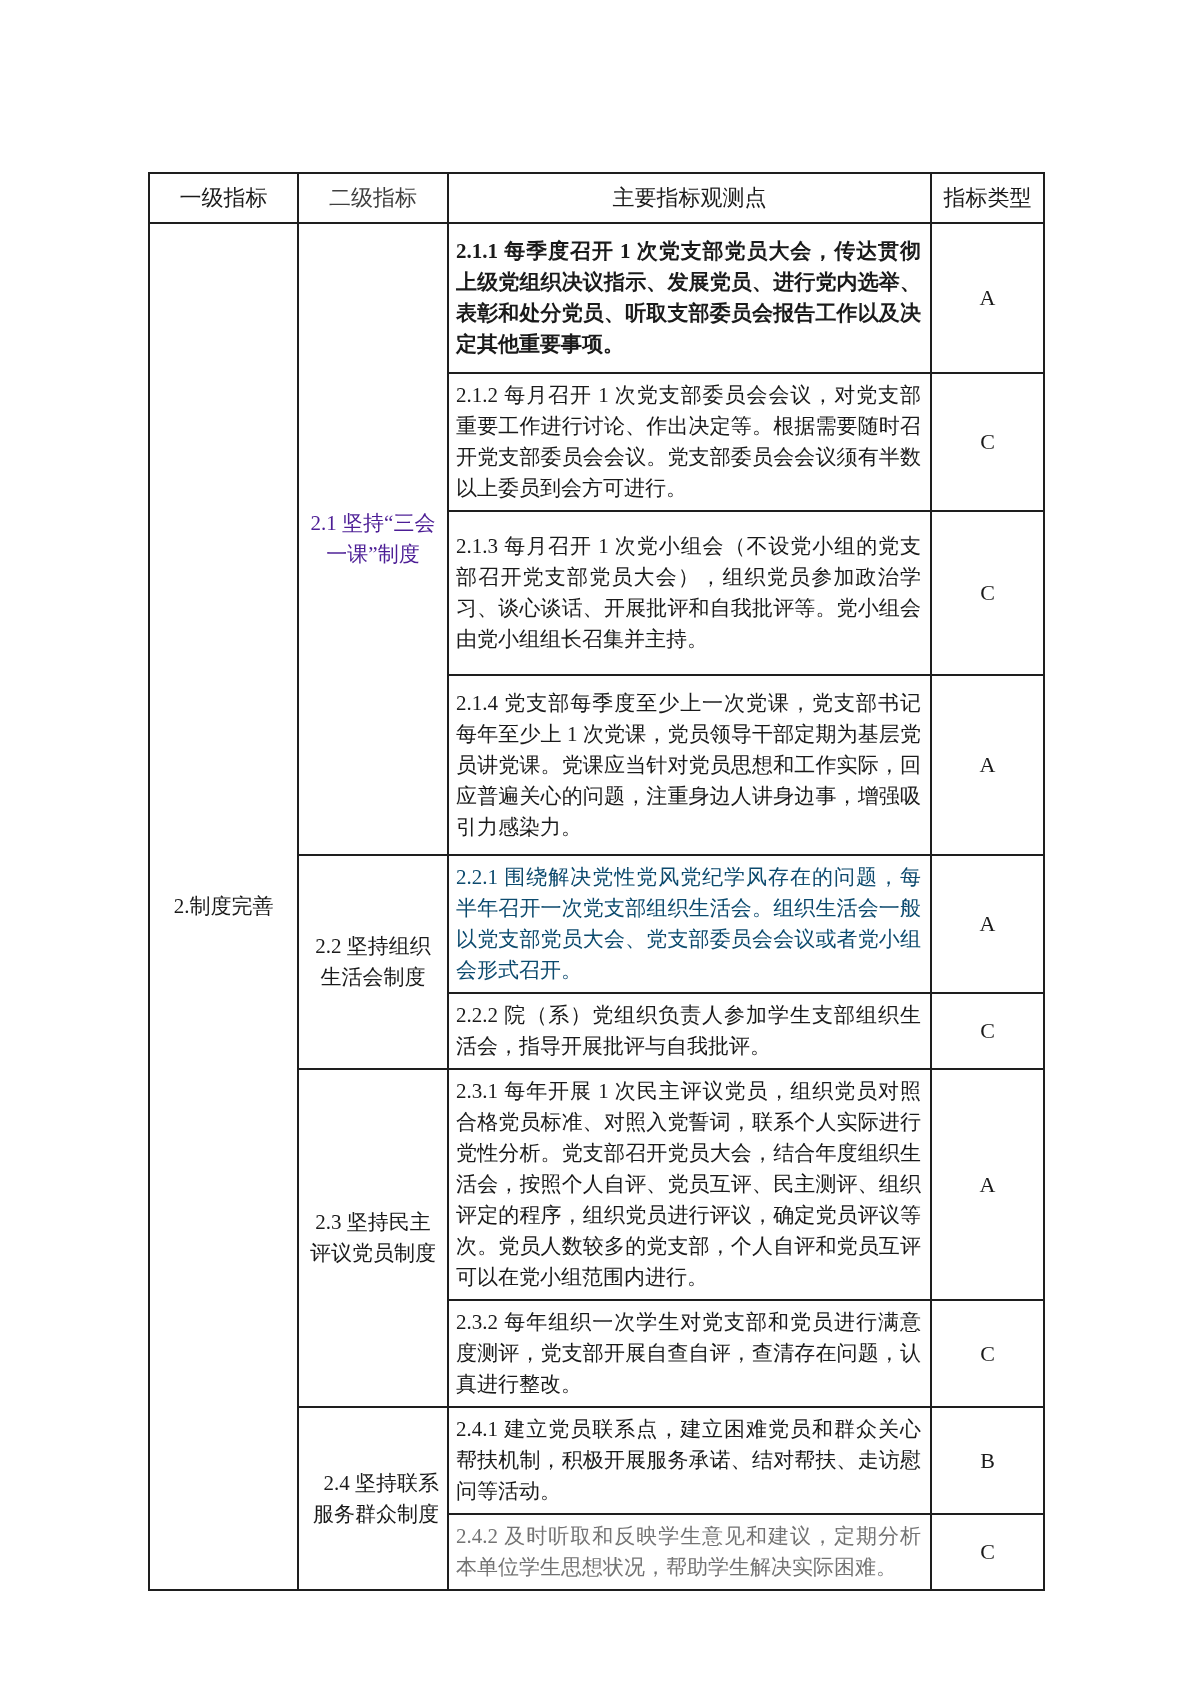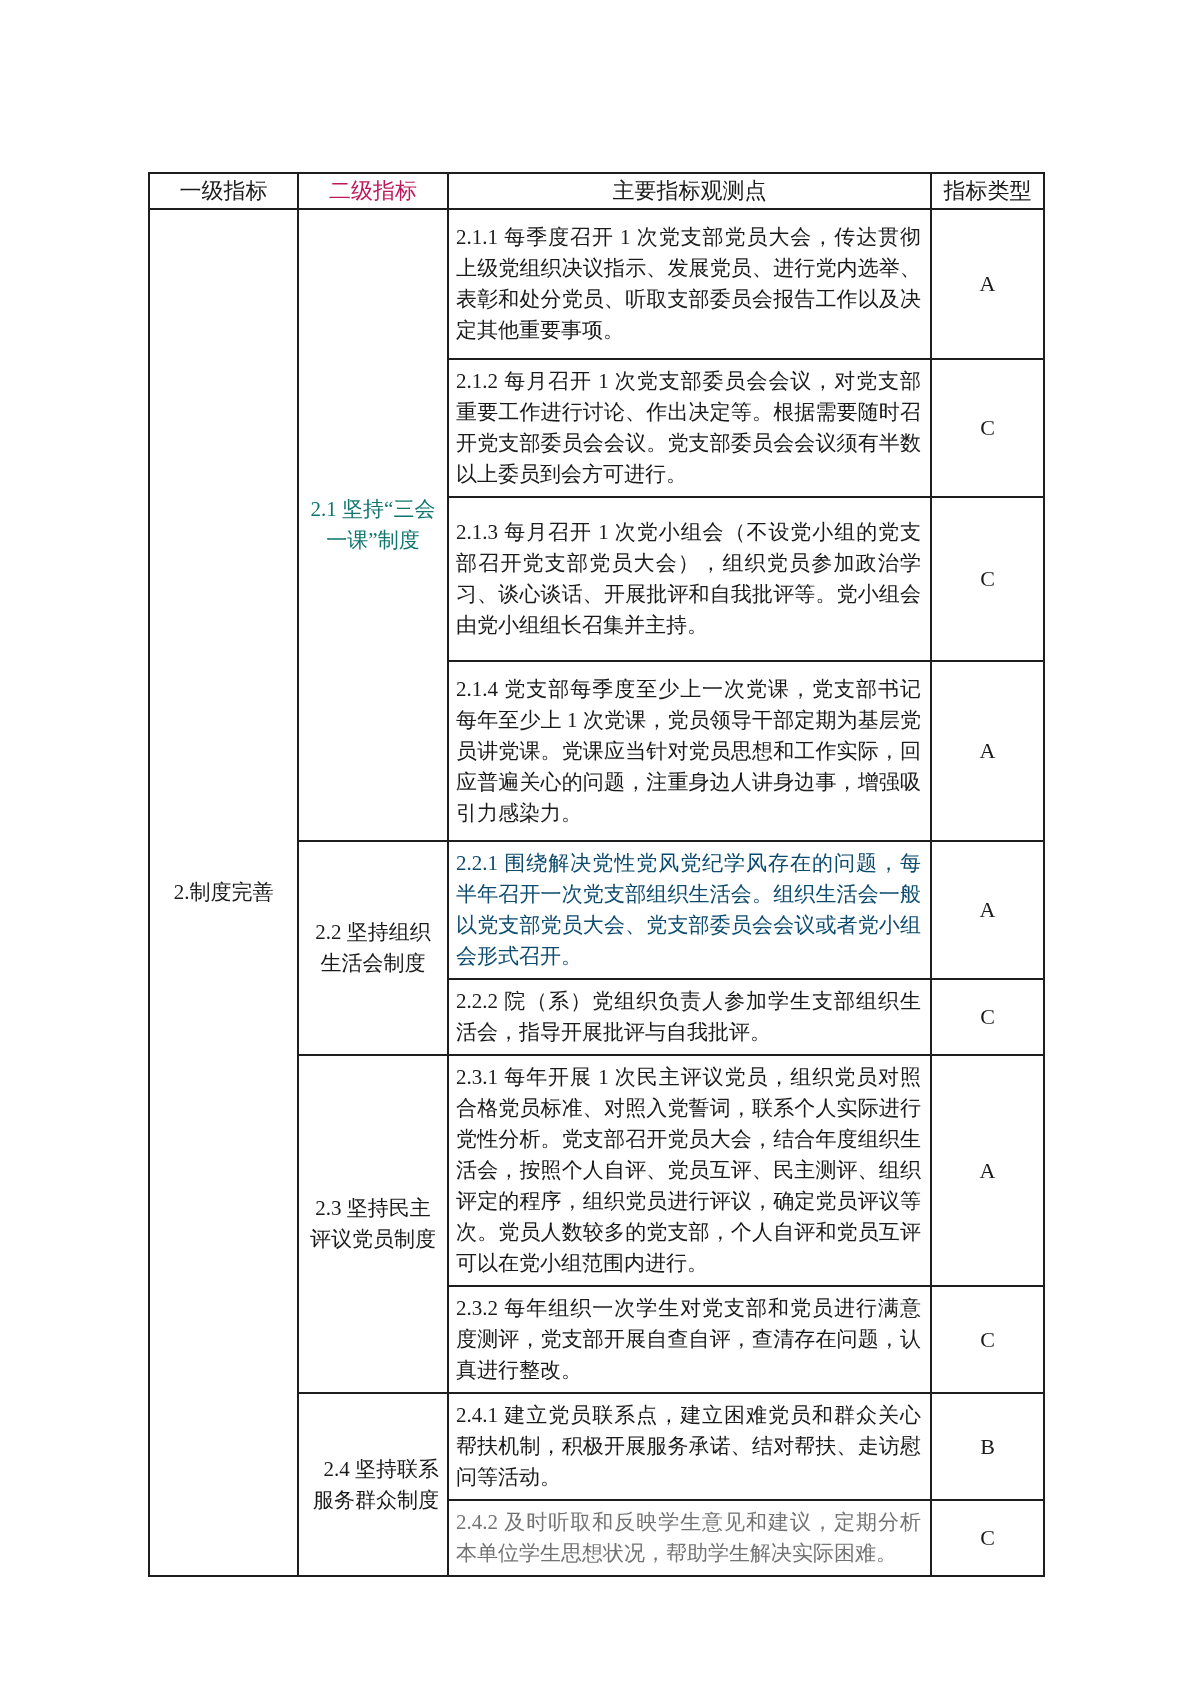--- a/index.html
+++ b/index.html
@@ -58,32 +58,32 @@
 
 <div class="page" style="background: rgb(255, 255, 255);">
   <table class="indicator-table">
     <colgroup>
       <col style="width:149px">
       <col style="width:150px">
       <col style="width:483px">
       <col style="width:113px">
     </colgroup>
     <thead>
-      <tr style="height:36px">
+      <tr style="height:50px">
         <th style="border-color: rgb(30, 30, 30); color: rgb(26, 26, 26);">一级指标</th>
-        <th style="border-color: rgb(30, 30, 30); color: #be185d; border-radius: 15px;">二级指标</th>
+        <th style="border-color: rgb(30, 30, 30); color: #404040; border-radius: 15px;">二级指标</th>
         <th style="border-color: rgb(30, 30, 30); color: rgb(26, 26, 26);">主要指标观测点</th>
         <th style="border-color: rgb(30, 30, 30); color: rgb(26, 26, 26);">指标类型</th>
       </tr>
     </thead>
     <tbody>
       <tr style="height:150px">
         <td class="lvl1" rowspan="10" style="border-color: rgb(30, 30, 30); color: rgb(26, 26, 26);">2.制度完善</td>
-        <td class="lvl2" rowspan="4" style="border-color: rgb(30, 30, 30); color: #0f766e;">2.1 坚持“三会一课”制度</td>
-        <td class="obs" style="border-color: rgb(30, 30, 30); color: rgb(26, 26, 26);">2.1.1 每季度召开 1 次党支部党员大会，传达贯彻上级党组织决议指示、发展党员、进行党内选举、表彰和处分党员、听取支部委员会报告工作以及决定其他重要事项。</td>
+        <td class="lvl2" rowspan="4" style="border-color: rgb(30, 30, 30); color: #4c1d95;">2.1 坚持“三会一课”制度</td>
+        <td class="obs" style="border-color: rgb(30, 30, 30); color: rgb(26, 26, 26); font-weight: bold;">2.1.1 每季度召开 1 次党支部党员大会，传达贯彻上级党组织决议指示、发展党员、进行党内选举、表彰和处分党员、听取支部委员会报告工作以及决定其他重要事项。</td>
         <td class="type" style="border-color: rgb(30, 30, 30); color: rgb(26, 26, 26);">A</td>
       </tr>
       <tr style="height:137px">
         <td class="obs" style="border-color: rgb(30, 30, 30); color: rgb(26, 26, 26);">2.1.2 每月召开 1 次党支部委员会会议，对党支部重要工作进行讨论、作出决定等。根据需要随时召开党支部委员会会议。党支部委员会会议须有半数以上委员到会方可进行。</td>
         <td class="type" style="border-color: rgb(30, 30, 30); color: rgb(26, 26, 26);">C</td>
       </tr>
       <tr style="height:164px">
         <td class="obs" style="border-color: rgb(30, 30, 30); color: rgb(26, 26, 26);">2.1.3 每月召开 1 次党小组会（不设党小组的党支部召开党支部党员大会），组织党员参加政治学习、谈心谈话、开展批评和自我批评等。党小组会由党小组组长召集并主持。</td>
         <td class="type" style="border-color: rgb(30, 30, 30); color: rgb(26, 26, 26);">C</td>
       </tr>

